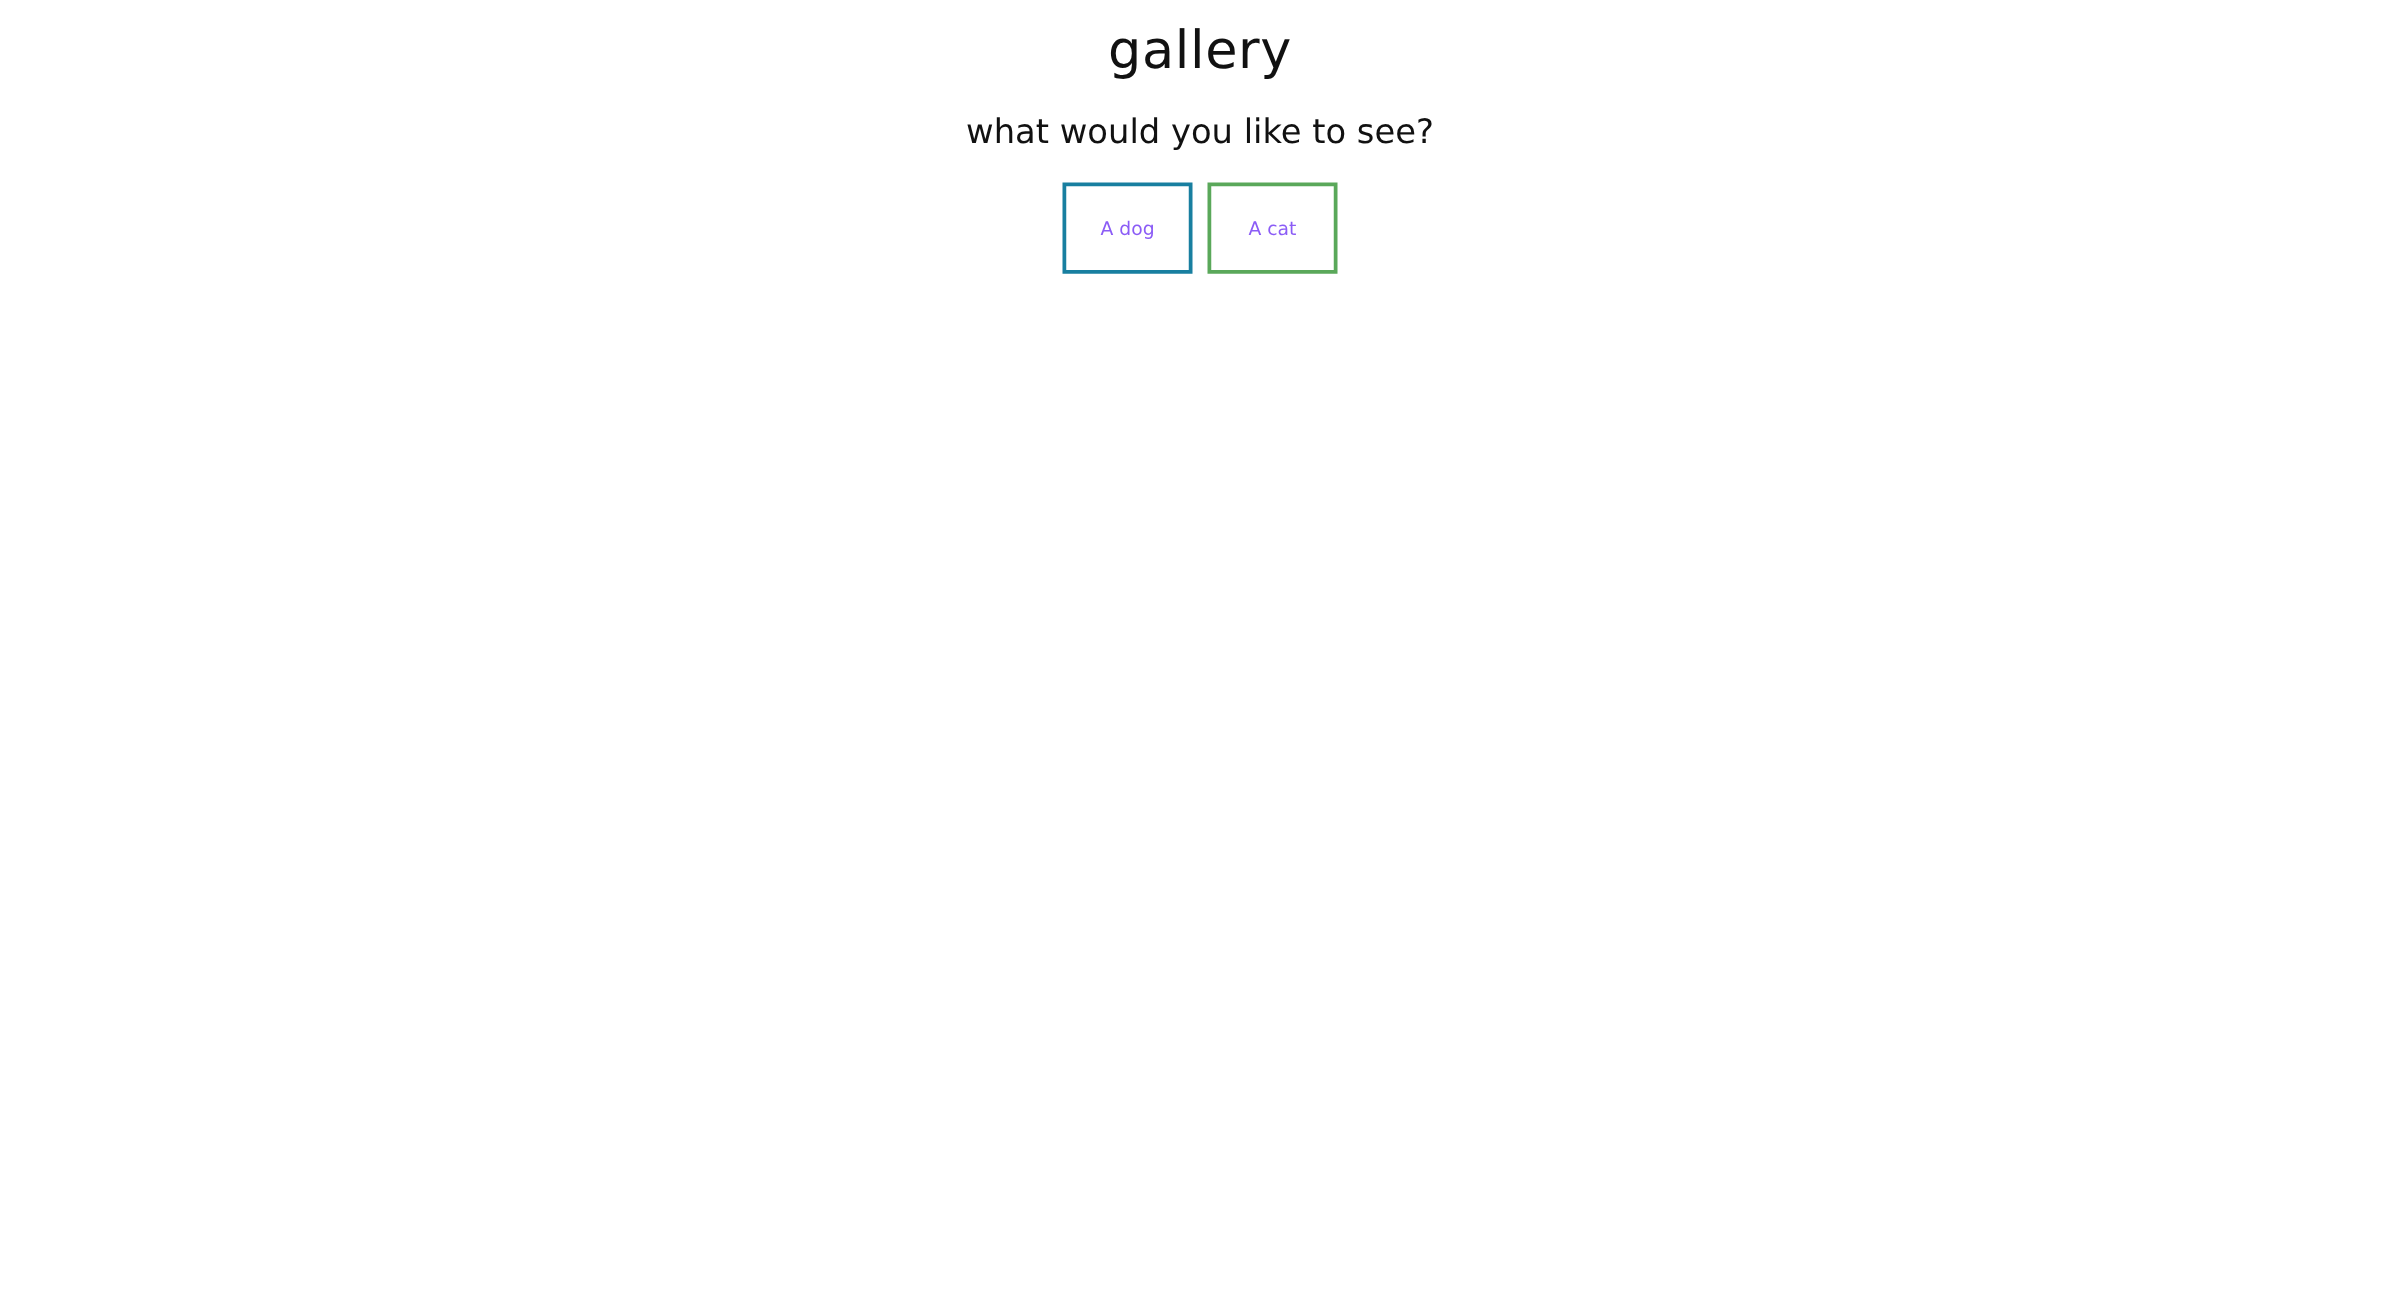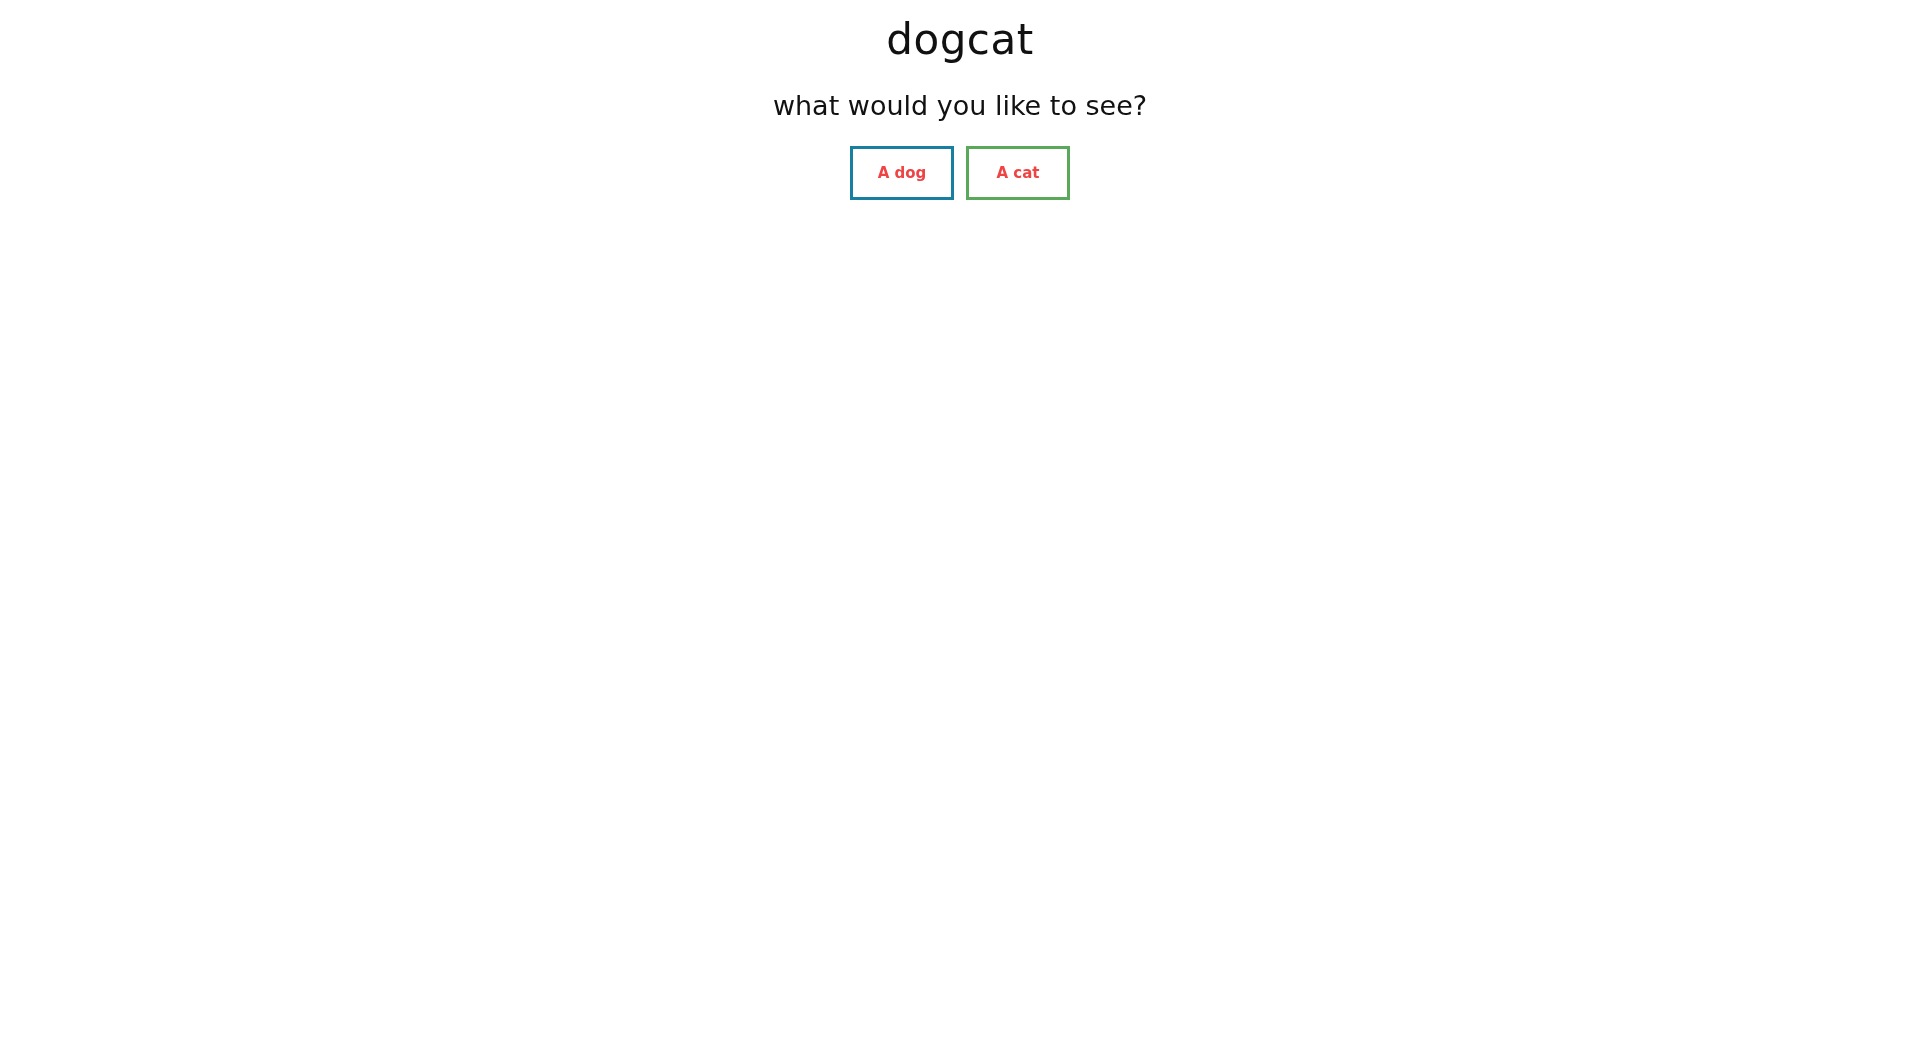--- a/index.html
+++ b/index.html
@@ -38,39 +38,38 @@
     margin-top: 24px;
     display: flex;
     justify-content: center;
     gap: 12px;
   }
   .choice-btn {
     display: inline-flex;
     align-items: center;
     justify-content: center;
     width: 104px;
-    height: 54px;
+    height: 73px;
     box-sizing: border-box;
     background: #ffffff;
     border: 3px solid #000000; 
     border-radius: 0;
     font-family: "DejaVu Sans", sans-serif;
     font-size: 15px;
-    color: #ef4444;
+    color: #8b5cf6;
     cursor: pointer;
     padding: 0;
-    font-weight: bold;
   }
 </style>
 </head>
 <body>
 
 <div class="page">
 
-  <h1 class="title">dogcat</h1>
+  <h1 class="title">gallery</h1>
 
 
   <h2 class="question">what would you like to see?</h2>
 
   <div class="buttons-row">
     <button class="choice-btn" style="border-color: rgb(24, 127, 160);">A dog</button>
     <button class="choice-btn" style="border-color: rgb(90, 168, 90);">A cat</button>
   </div>
 
 </div>

